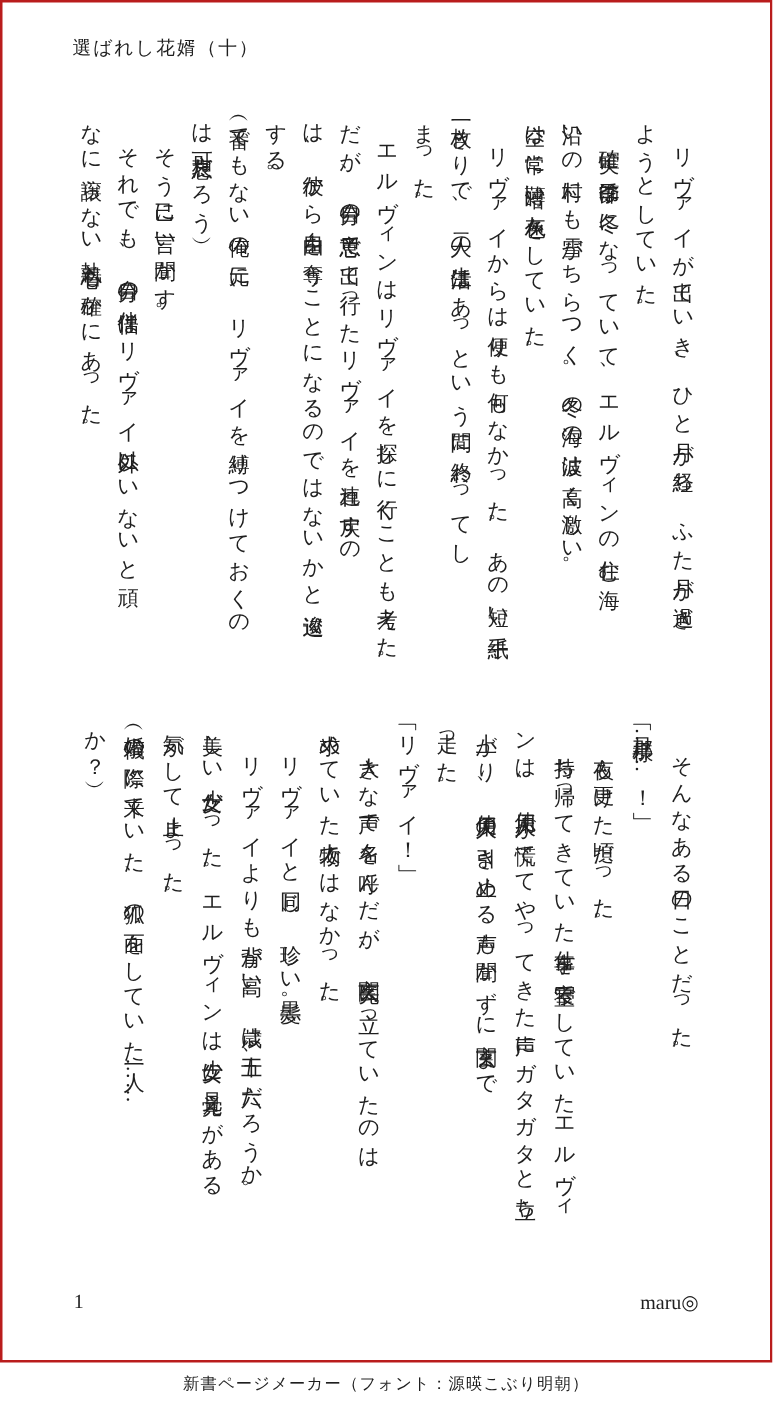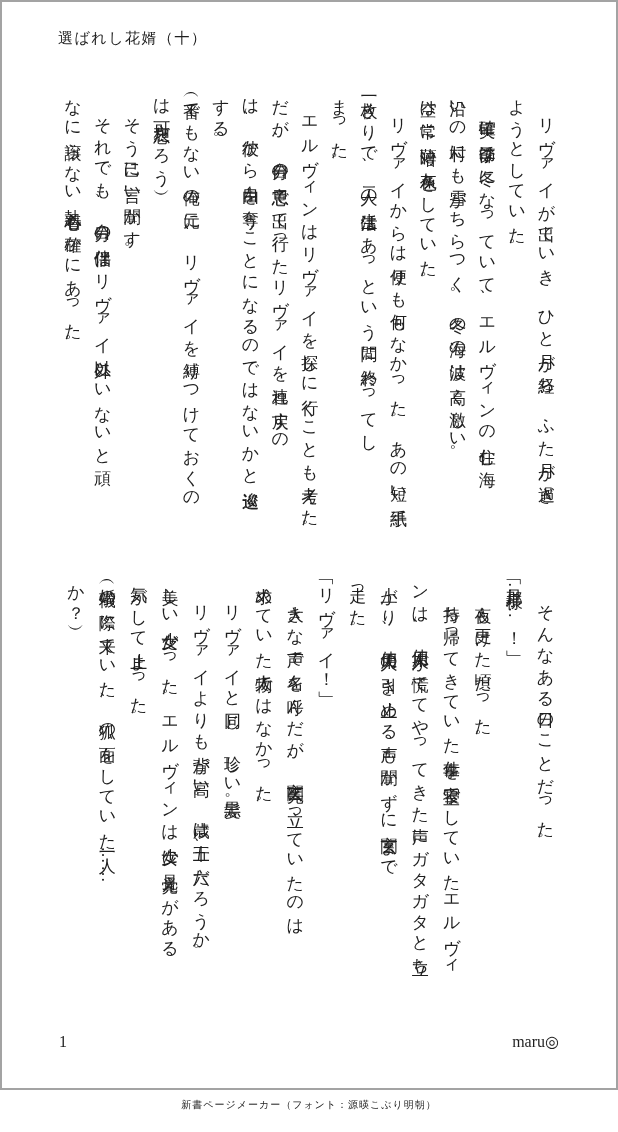--- a/index.html
+++ b/index.html
@@ -14,21 +14,21 @@
     width: 618px;
     height: 1132px;
     background: #ffffff;
   }
   .page {
     position: absolute;
     top: 0; left: 0;
     width: 618px;
     height: 1090px;
     background: #ffffff;
-    border: 2px solid #a3a3a3;
+    border: 2px solid #b91c1c;
   }
   .header {
     position: absolute;
     top: 27px;
     left: 56px;
     font-size: 15px;
     letter-spacing: 1.5px;
     white-space: pre;
   }
   .band {
@@ -54,21 +54,21 @@
     justify-content: space-between;
     align-items: center;
     font-size: 16px;
   }
   .site-footer {
     position: absolute;
     top: 1098px;
     left: 0;
     width: 618px;
     text-align: center;
-    font-size: 10px;
+    font-size: 13px;
     letter-spacing: 1px;
     white-space: pre;
   }
 </style>
 </head>
 <body>
 
 <div class="canvas">
   <div class="page">
 

